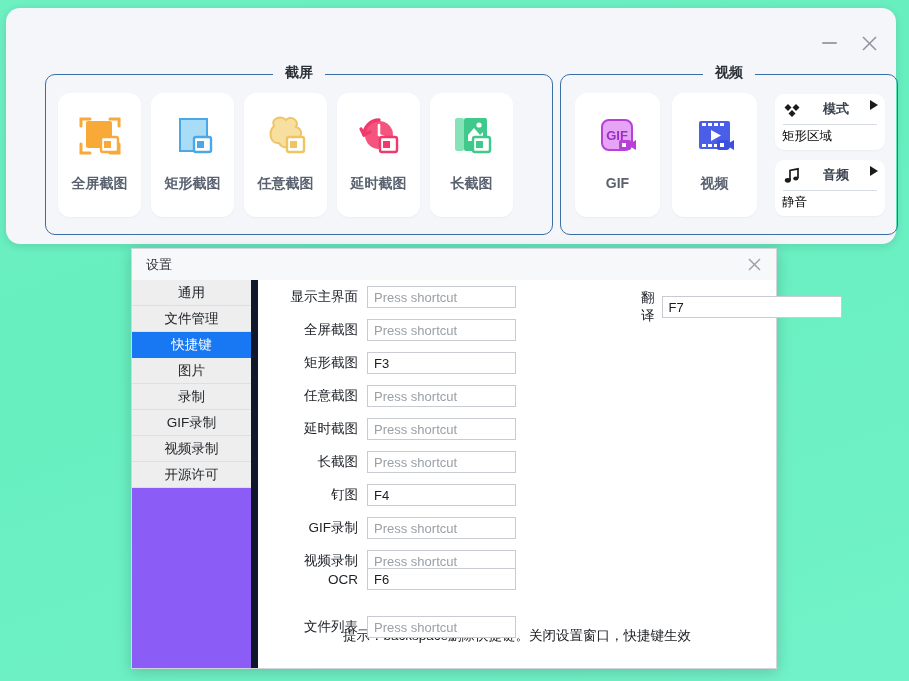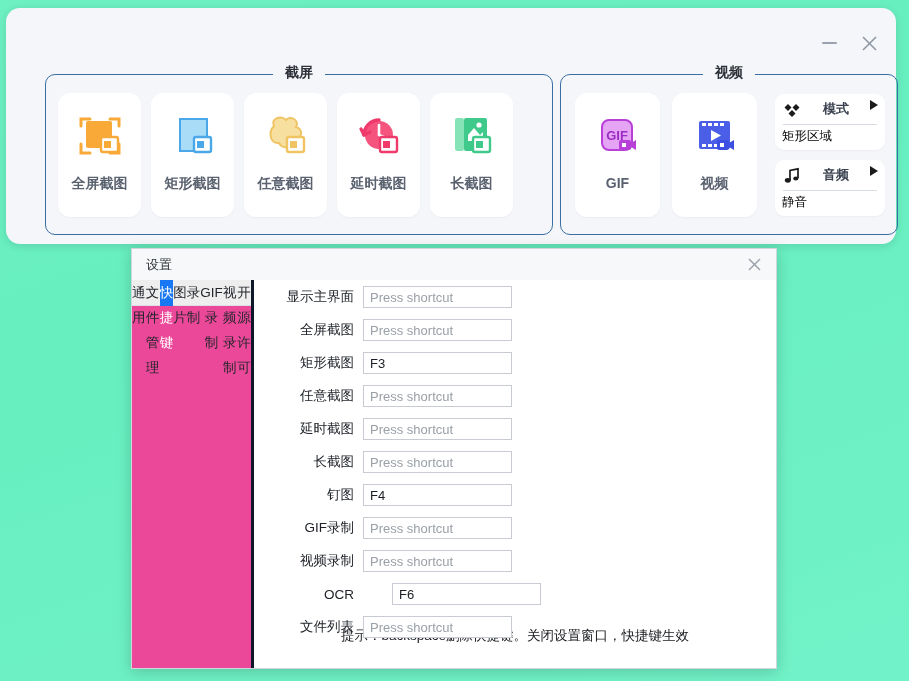--- a/index.html
+++ b/index.html
@@ -80,22 +80,22 @@
     background:#f7f8f9;border-bottom:1px solid #e2e5e9;
   }
   #st-title .t{position:absolute;left:14px;top:7px;font-size:13px;color:#2d3238;}
   #st-close{
     position:absolute;right:11px;top:4px;width:22px;height:22px;
     display:flex;align-items:center;justify-content:center;
     font-size:18px;color:#9aa1a9;cursor:pointer;line-height:1;
   }
   #st-body{position:absolute;left:0;top:31px;right:0;bottom:0;display:flex;}
   #st-sidebar{
-    width:119px;background:#ec4899;border-right:3px solid #0f172a;
-    display:flex;flex-direction:row;
+    width:119px;background:#8b5cf6;border-right:7px solid #0f172a;
+    display:flex;flex-direction:column;
   }
   .nav-item{
     height:25px;line-height:25px;text-align:center;font-size:13.5px;color:#22262b;
     border-bottom:1px solid #dcdfe3;cursor:pointer;background:#eeeeee;
   }
   .nav-item.active{background:#1877f2;color:#ffffff;border-bottom-color:#1877f2;}
   #st-pane{flex:1;position:relative;background:#ffffff;}
 
   .field-row{position:absolute;display:flex;align-items:center;}
   .field-row .flabel{
@@ -297,20 +297,24 @@
         <div class="nav-item">通用</div>
         <div class="nav-item">文件管理</div>
         <div class="nav-item active">快捷键</div>
         <div class="nav-item">图片</div>
         <div class="nav-item">录制</div>
         <div class="nav-item">GIF录制</div>
         <div class="nav-item">视频录制</div>
         <div class="nav-item">开源许可</div>
       </div>
     <div id="st-pane">
+      <div id="translate-row">
+        <span class="flabel">翻译</span>
+        <input class="sc-input" id="translate-input" value="F7" style="">
+      </div>
       <div id="hint">提示：backspace删除快捷键。关闭设置窗口，快捷键生效</div>
     <div class="field-row" style="left: 14px; top: 6px;">
           <span class="flabel">显示主界面</span>
           <input class="sc-input" placeholder="Press shortcut" style="">
         </div>
         <div class="field-row" style="left: 14px; top: 39px;">
           <span class="flabel">全屏截图</span>
           <input class="sc-input" placeholder="Press shortcut" style="">
         </div>
         <div class="field-row" style="left: 14px; top: 72px;">
@@ -334,21 +338,21 @@
           <input class="sc-input" placeholder="Press shortcut" value="F4" style="">
         </div>
         <div class="field-row" style="left: 14px; top: 237px;">
           <span class="flabel">GIF录制</span>
           <input class="sc-input" placeholder="Press shortcut" style="">
         </div>
         <div class="field-row" style="left: 14px; top: 270px;">
           <span class="flabel">视频录制</span>
           <input class="sc-input" placeholder="Press shortcut" style="">
         </div>
-        <div class="field-row" style="left: 14px; top: 303px; gap: 29px;">
+        <div class="field-row" style="left: 14px; top: 288px;">
           <span class="flabel">OCR</span>
           <input class="sc-input" placeholder="Press shortcut" value="F6" style="">
         </div>
         <div class="field-row" style="left: 14px; top: 336px;">
           <span class="flabel">文件列表</span>
           <input class="sc-input" placeholder="Press shortcut" style="">
         </div>
       </div>
   </div>
 </div>

